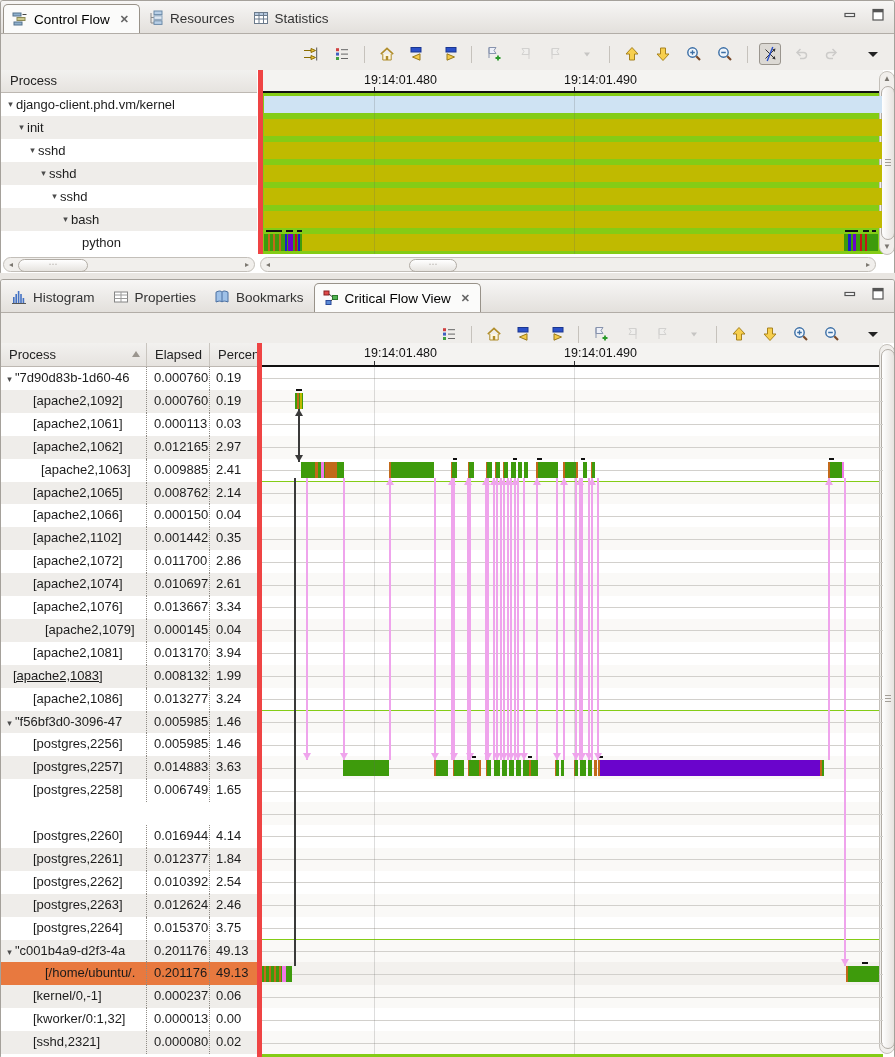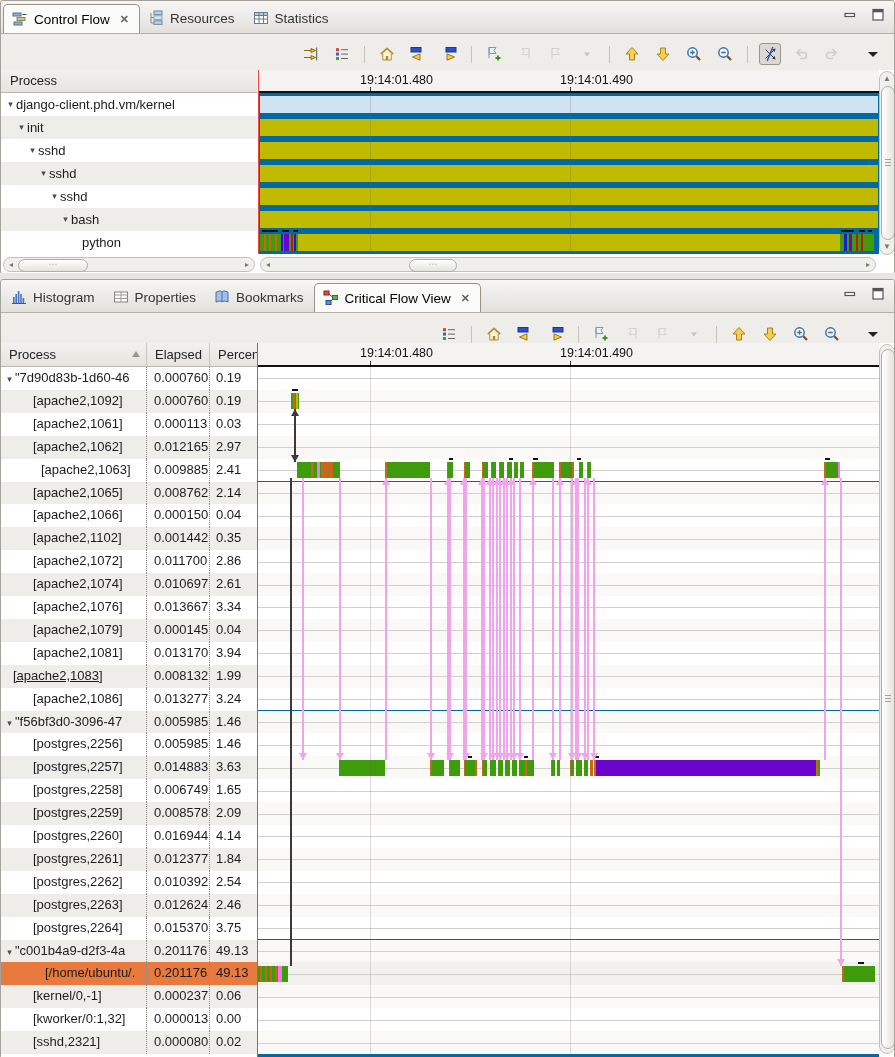--- a/index.html
+++ b/index.html
@@ -43,21 +43,21 @@
   #top-tree{top:23px;height:161px;}
   #bottom-table{top:24px;bottom:0;}
   .trow{position:absolute;left:0;width:100%;box-sizing:border-box;font-size:13px;color:#1c1c1c;white-space:nowrap;display:flex;}
   .trow .c1,.trow .c2,.trow .c3{box-sizing:border-box;overflow:hidden;white-space:nowrap;height:100%;}
   .trow .c1{width:146px;border-right:1px dotted #8f8b85;position:relative;}
   .trow .c2{width:63px;border-right:1px dotted #8f8b85;padding-left:7px;}
   .trow .c3{width:47px;padding-left:6px;}
   .twisty{display:inline-block;font-size:9px;color:#4c4c4c;width:11px;text-align:center;}
   .selrow{background:#e8793f !important;color:#1a1a1a;}
   
-  .chart{position:absolute;top:0;background:#0369a1;overflow:hidden;border-left:1px solid #ef4444;text-align:right;}
+  .chart{position:absolute;top:0;background:#84cc16;overflow:hidden;border-left:5px solid #ef4444;text-align:right;}
   #top-chart{left:257px;width:620px;height:184px;}
   #bottom-chart{left:256px;width:621px;height:714px;}
   .axis{position:absolute;left:0;top:0;width:100%;background:#f4f3f1;border-bottom:2px solid #111;box-sizing:border-box;}
   .axis-label{position:absolute;top:3px;font-size:12.5px;color:#111;white-space:nowrap;}
   .axis-tick{position:absolute;bottom:0;width:1px;height:4px;background:#333;}
   .gridv{position:absolute;width:1px;background:rgba(100,100,100,0.22);z-index:6;}
   .rowline{position:absolute;left:0;width:100%;height:1px;background:#d2d0cc;z-index:1;}
   .rowstripe{position:absolute;left:0;width:100%;z-index:0;}
   .bar{position:absolute;z-index:3;}
   .stripe{position:absolute;top:0;height:100%;z-index:4;}
@@ -554,21 +554,21 @@
             <span class="c1" style="padding-left: 32px;"><span>[apache2,1074]</span></span>
             <span class="c2">0.010697</span>
             <span class="c3">2.61</span>
           </div>
           <div class="trow" style="top: 229px; height: 22.9px; line-height: 22.9px; background: rgb(255, 255, 255);">
             <span class="c1" style="padding-left: 32px;"><span>[apache2,1076]</span></span>
             <span class="c2">0.013667</span>
             <span class="c3">3.34</span>
           </div>
           <div class="trow" style="top: 251.9px; height: 22.9px; line-height: 22.9px; background: rgb(239, 237, 234);">
-            <span class="c1" style="padding-left: 32px;"><span>[apache2,1079]</span></span>
+            <span class="c1" style="padding-left: 44px;"><span>[apache2,1079]</span></span>
             <span class="c2">0.000145</span>
             <span class="c3">0.04</span>
           </div>
           <div class="trow" style="top: 274.8px; height: 22.9px; line-height: 22.9px; background: rgb(255, 255, 255);">
             <span class="c1" style="padding-left: 32px;"><span>[apache2,1081]</span></span>
             <span class="c2">0.013170</span>
             <span class="c3">3.94</span>
           </div>
           <div class="trow" style="top: 297.7px; height: 22.9px; line-height: 22.9px; background: rgb(239, 237, 234);">
             <span class="c1" style="padding-left: 12px; text-decoration: underline;"><span>[apache2,1083]</span></span>
@@ -592,25 +592,20 @@
           </div>
           <div class="trow" style="top: 389.3px; height: 22.9px; line-height: 22.9px; background: rgb(239, 237, 234);">
             <span class="c1" style="padding-left: 32px;"><span>[postgres,2257]</span></span>
             <span class="c2">0.014883</span>
             <span class="c3">3.63</span>
           </div>
           <div class="trow" style="top: 412.2px; height: 22.9px; line-height: 22.9px; background: rgb(255, 255, 255);">
             <span class="c1" style="padding-left: 32px;"><span>[postgres,2258]</span></span>
             <span class="c2">0.006749</span>
             <span class="c3">1.65</span>
-          </div>
-          <div class="trow" style="top: 435.1px; height: 22.9px; line-height: 22.9px; background: rgb(239, 237, 234);">
-            <span class="c1" style="padding-left: 32px;"><span>[postgres,2259]</span></span>
-            <span class="c2">0.008578</span>
-            <span class="c3">2.09</span>
           </div>
           <div class="trow" style="top: 458px; height: 22.9px; line-height: 22.9px; background: rgb(255, 255, 255);">
             <span class="c1" style="padding-left: 32px;"><span>[postgres,2260]</span></span>
             <span class="c2">0.016944</span>
             <span class="c3">4.14</span>
           </div>
           <div class="trow" style="top: 480.9px; height: 22.9px; line-height: 22.9px; background: rgb(239, 237, 234);">
             <span class="c1" style="padding-left: 32px;"><span>[postgres,2261]</span></span>
             <span class="c2">0.012377</span>
             <span class="c3">1.84</span>

